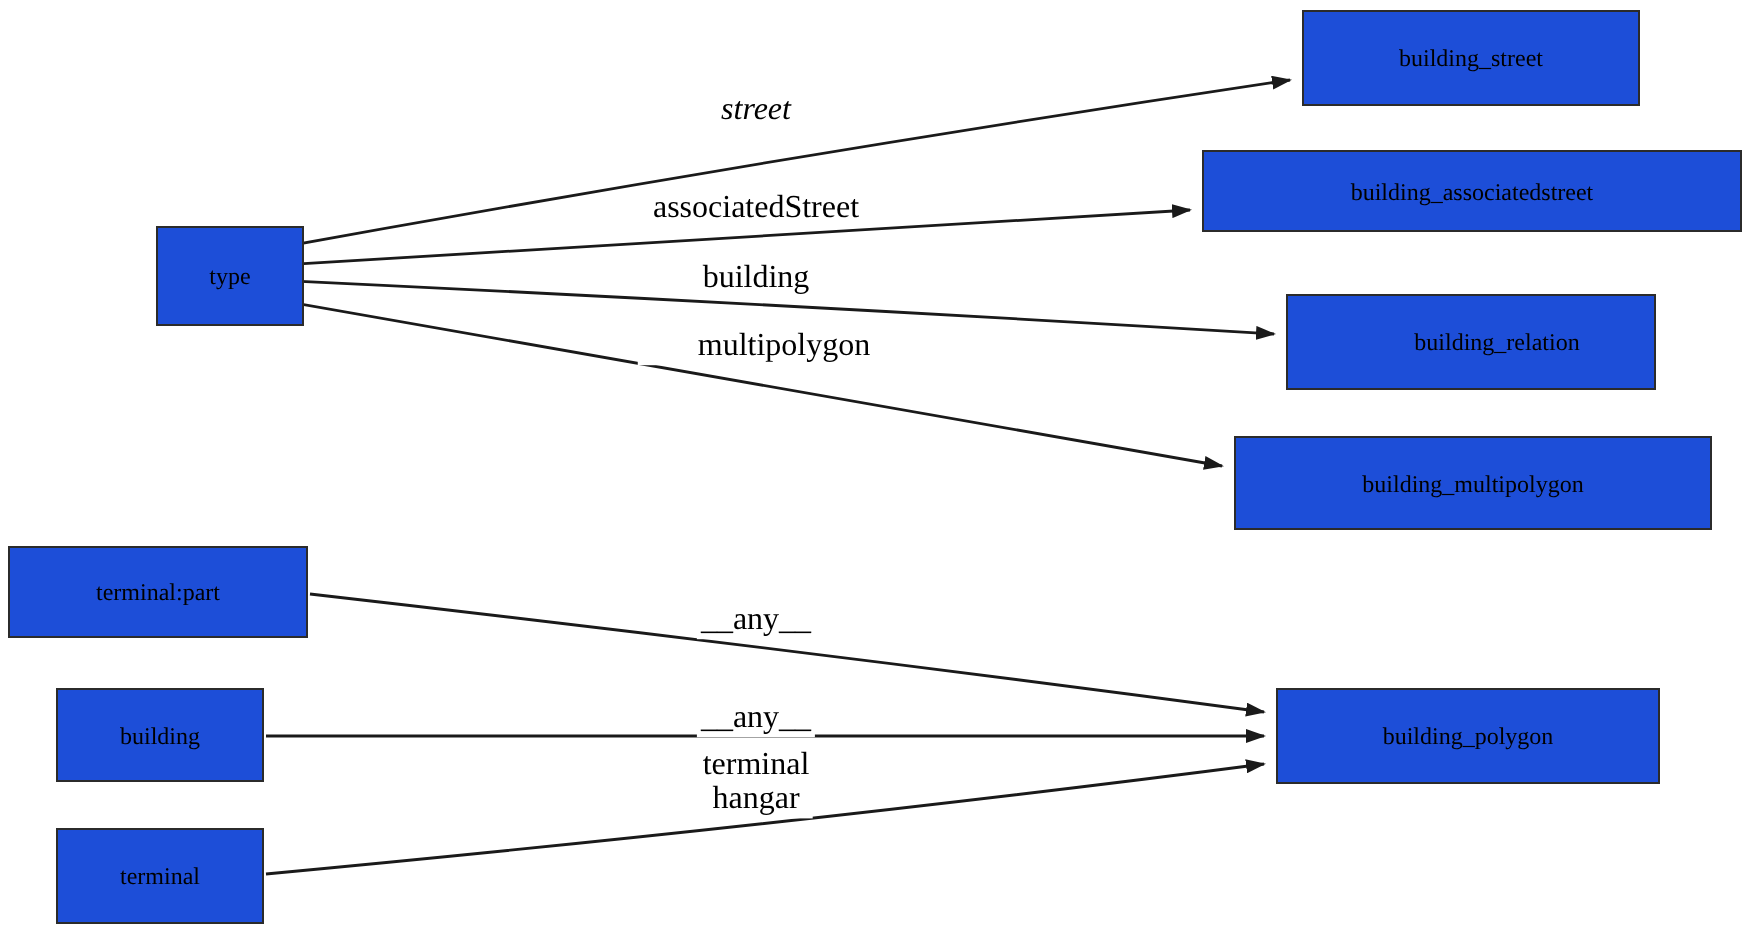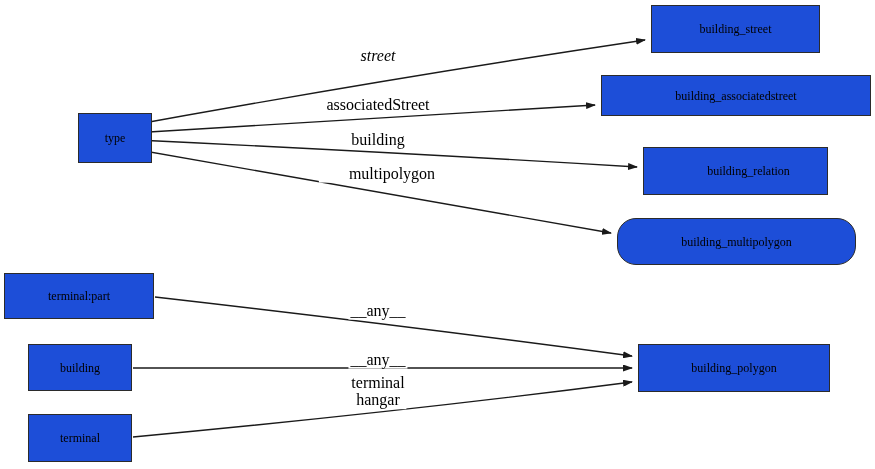--- a/index.html
+++ b/index.html
@@ -78,21 +78,21 @@
       </div>
       <div class="node-box" style="left: 651px; top: 5px; width: 169px; height: 48px; border-color: rgb(43, 43, 43); color: rgb(0, 0, 0);">
         <span>building_street</span>
       </div>
       <div class="node-box" style="left: 601px; top: 75px; width: 270px; height: 41px; border-color: rgb(43, 43, 43); color: rgb(0, 0, 0);">
         <span>building_associatedstreet</span>
       </div>
       <div class="node-box" style="left: 643px; top: 147px; width: 185px; height: 48px; border-color: rgb(43, 43, 43); color: rgb(0, 0, 0); padding-left: 26px;">
         <span>building_relation</span>
       </div>
-      <div class="node-box" style="left: 617px; top: 218px; width: 239px; height: 47px; border-color: rgb(43, 43, 43); color: rgb(0, 0, 0); border-radius: 19px;">
+      <div class="node-box" style="left: 617px; top: 218px; width: 239px; height: 47px; border-color: rgb(43, 43, 43); color: rgb(0, 0, 0);">
         <span>building_multipolygon</span>
       </div>
       <div class="node-box" style="left: 4px; top: 273px; width: 150px; height: 46px; border-color: rgb(43, 43, 43); color: rgb(0, 0, 0);">
         <span>terminal:part</span>
       </div>
       <div class="node-box" style="left: 28px; top: 344px; width: 104px; height: 47px; border-color: rgb(43, 43, 43); color: rgb(0, 0, 0);">
         <span>building</span>
       </div>
       <div class="node-box" style="left: 28px; top: 414px; width: 104px; height: 48px; border-color: rgb(43, 43, 43); color: rgb(0, 0, 0);">
         <span>terminal</span>

